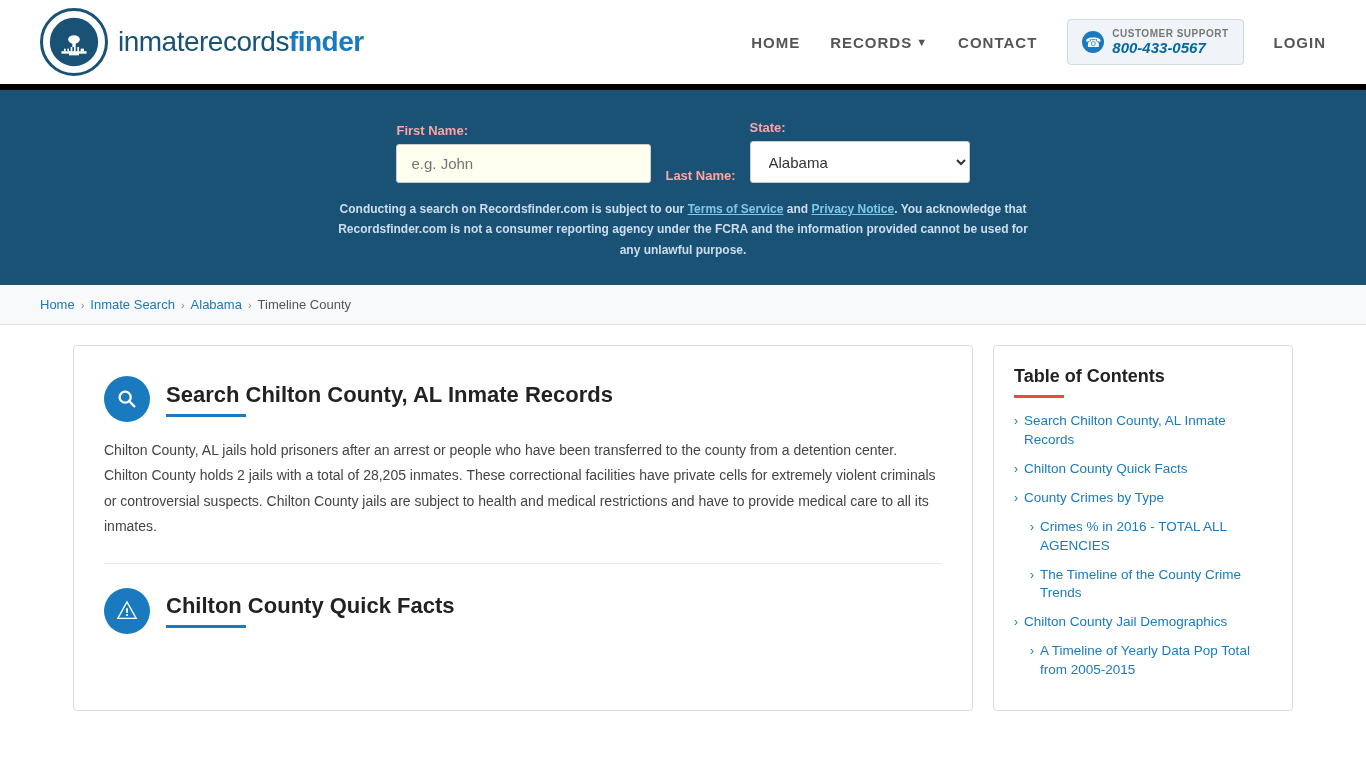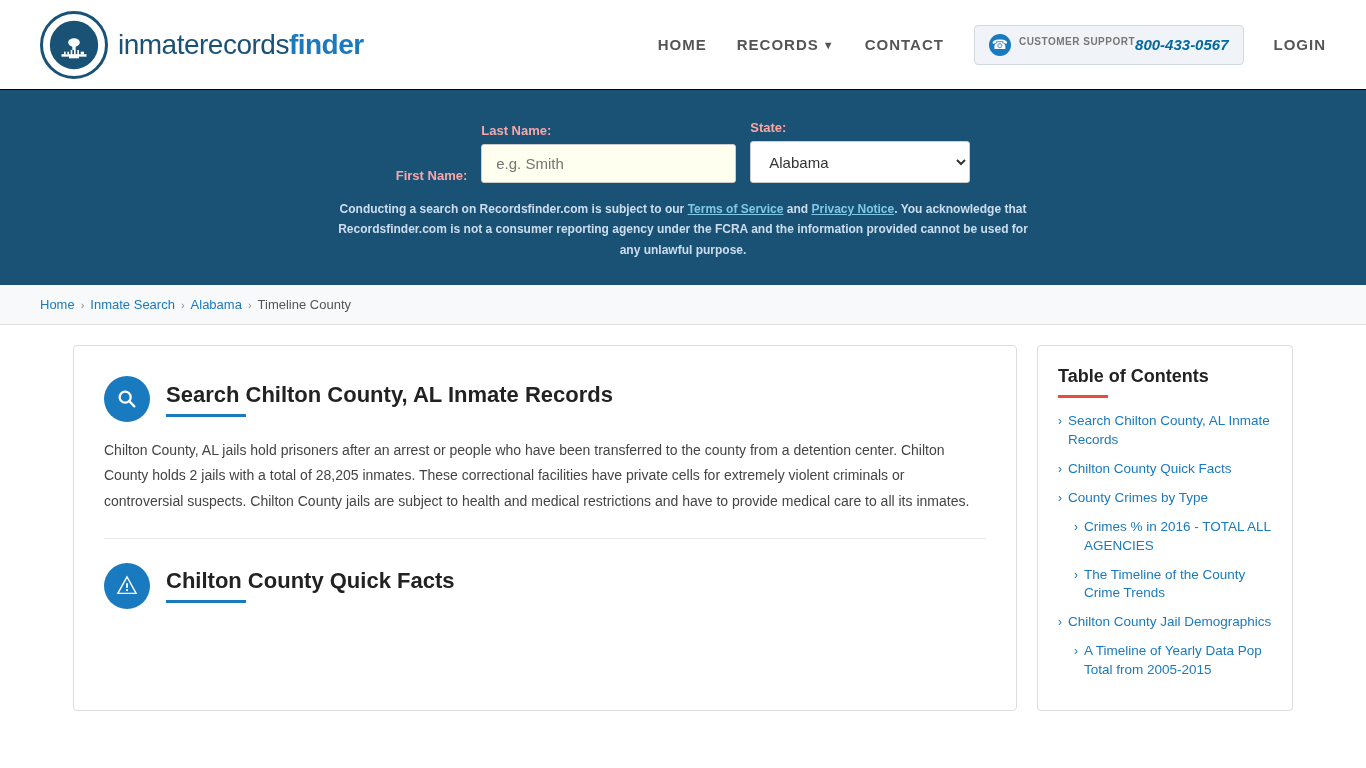--- a/index.html
+++ b/index.html
@@ -5,21 +5,21 @@
     * { box-sizing: border-box; margin: 0; padding: 0; }
     body { font-family: Arial, sans-serif; font-size: 14px; color: #333; background: #fff; }
 
     
     .header {
       display: flex;
       align-items: center;
       justify-content: space-between;
       padding: 10px 40px;
       background: #fff;
-      border-bottom: 1px solid #000000;
+      border-bottom: 6px solid #000000;
       height: 90px;
     }
     .logo-area {
       display: flex;
       align-items: center;
       gap: 10px;
     }
     .logo-circle {
       width: 68px;
       height: 68px;
@@ -74,21 +74,21 @@
       background: #1a7abf;
       border-radius: 50%;
       display: flex;
       align-items: center;
       justify-content: center;
       color: white;
       font-size: 13px;
     }
     .support-text {
       display: flex;
-      flex-direction: row;
+      flex-direction: column;
     }
     .support-label {
       font-size: 10px;
       color: #777;
       font-weight: 600;
       letter-spacing: 0.5px;
     }
     .support-number {
       font-size: 15px;
       font-weight: 700;
@@ -254,21 +254,21 @@
     }
 
     .section-divider {
       border: none;
       border-top: 1px solid #e8e8e8;
       margin: 24px 0;
     }
 
     
     .sidebar {
-      width: 256px;
+      width: 300px;
       flex-shrink: 0;
     }
     .toc-box {
       border: 1px solid #ddd;
       border-radius: 4px;
       padding: 20px;
       background: #fff;
     }
     .toc-title {
       font-size: 18px;
@@ -351,24 +351,24 @@
       </div>
     </div>
     <a class="login-btn nav-link">LOGIN</a>
   </nav>
 </header>
 
 <section class="hero">
   <div class="search-form">
     <div class="form-group">
       <label class="form-label">First Name:</label>
+      <input class="form-input" type="text" placeholder="e.g. John" style="">
     </div>
     <div class="form-group">
       <label class="form-label">Last Name:</label>
-      <input class="form-input" type="text" placeholder="e.g. Smith" style="">
     </div>
     <div class="form-group">
       <label class="form-label">State:</label>
       <select class="form-select">
         <option>Alabama</option>
       </select>
     </div>
   </div>
   <p class="hero-disclaimer">
     Conducting a search on Recordsfinder.com is subject to our <a>Terms of Service</a> and <a>Privacy Notice</a>. You acknowledge that Recordsfinder.com is not a consumer reporting agency under the FCRA and the information provided cannot be used for any unlawful purpose.

